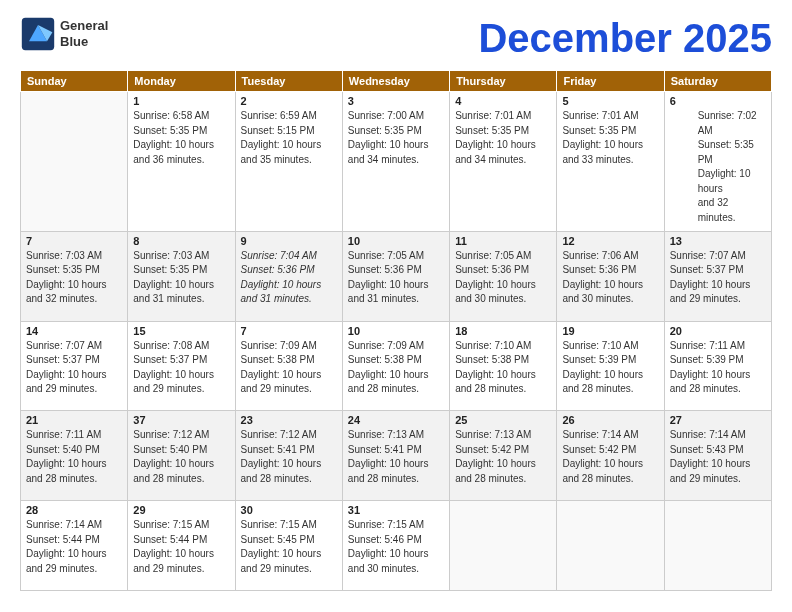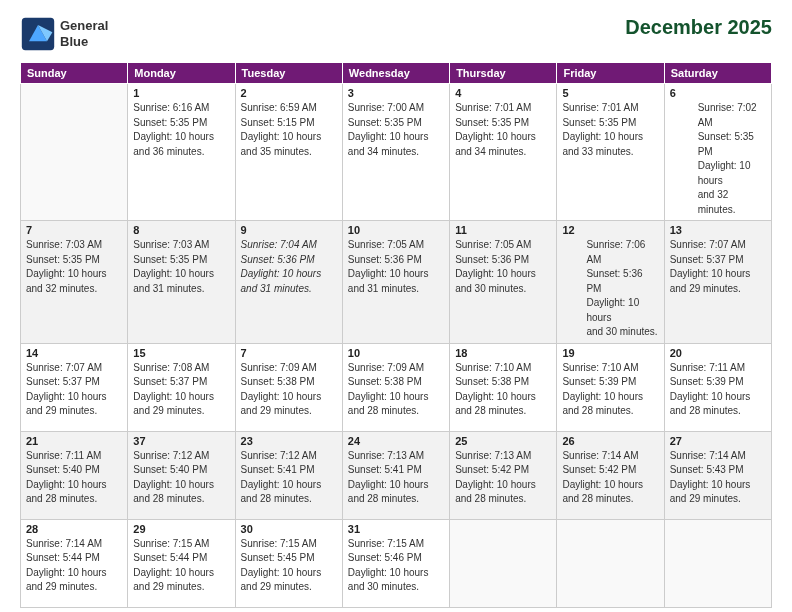--- a/index.html
+++ b/index.html
@@ -35,37 +35,37 @@
       line-height: 1.2;
     }
     .logo-icon {
       width: 36px;
       height: 36px;
     }
     .title-block {
       text-align: right;
     }
     .main-title {
-      font-size: 20px;
+      font-size: 40px;
       font-weight: bold;
-      color: #14532d;
+      color: #1d4ed8;
       line-height: 1.1;
     }
     .subtitle {
       font-size: 14px;
       color: #444;
     }
     .calendar {
       width: 100%;
       border-collapse: collapse;
       flex: 1;
       font-size: 10.5px;
     }
     .calendar th {
-      background-color: #701a75;
+      background-color: #a16207;
       color: #fff;
       text-align: left;
       padding: 4px 6px;
       font-size: 11px;
       font-weight: bold;
       border: 1px solid #fff;
       margin-left: 26px;
     }
     .calendar td {
       border: 1px solid #ccc;
@@ -125,21 +125,21 @@
           <th>Thursday</th>
           <th>Friday</th>
           <th>Saturday</th>
         </tr>
     </thead>
     <tbody id="calendar-body">
         <tr>
           <td class="empty"></td>
           <td>
             <span class="day-num">1</span>
-            <div class="day-info" style="white-space: pre-line;">Sunrise: 6:16 AM
+            <div class="day-info" style="white-space: pre-line;">Sunrise: 6:58 AM
 Sunset: 5:35 PM
 Daylight: 10 hours
 and 36 minutes.</div>
           </td>
           <td>
             <span class="day-num">2</span>
             <div class="day-info" style="white-space: pre-line;">Sunrise: 6:59 AM
 Sunset: 5:15 PM
 Daylight: 10 hours
 and 35 minutes.</div>
@@ -204,21 +204,21 @@
           </td>
           <td>
             <span class="day-num">11</span>
             <div class="day-info" style="white-space: pre-line;">Sunrise: 7:05 AM
 Sunset: 5:36 PM
 Daylight: 10 hours
 and 30 minutes.</div>
           </td>
           <td>
             <span class="day-num">12</span>
-            <div class="day-info" style="white-space: pre-line; margin-left: 24px;">Sunrise: 7:06 AM
+            <div class="day-info" style="white-space: pre-line;">Sunrise: 7:06 AM
 Sunset: 5:36 PM
 Daylight: 10 hours
 and 30 minutes.</div>
           </td>
           <td>
             <span class="day-num">13</span>
             <div class="day-info" style="white-space: pre-line;">Sunrise: 7:07 AM
 Sunset: 5:37 PM
 Daylight: 10 hours
 and 29 minutes.</div>

